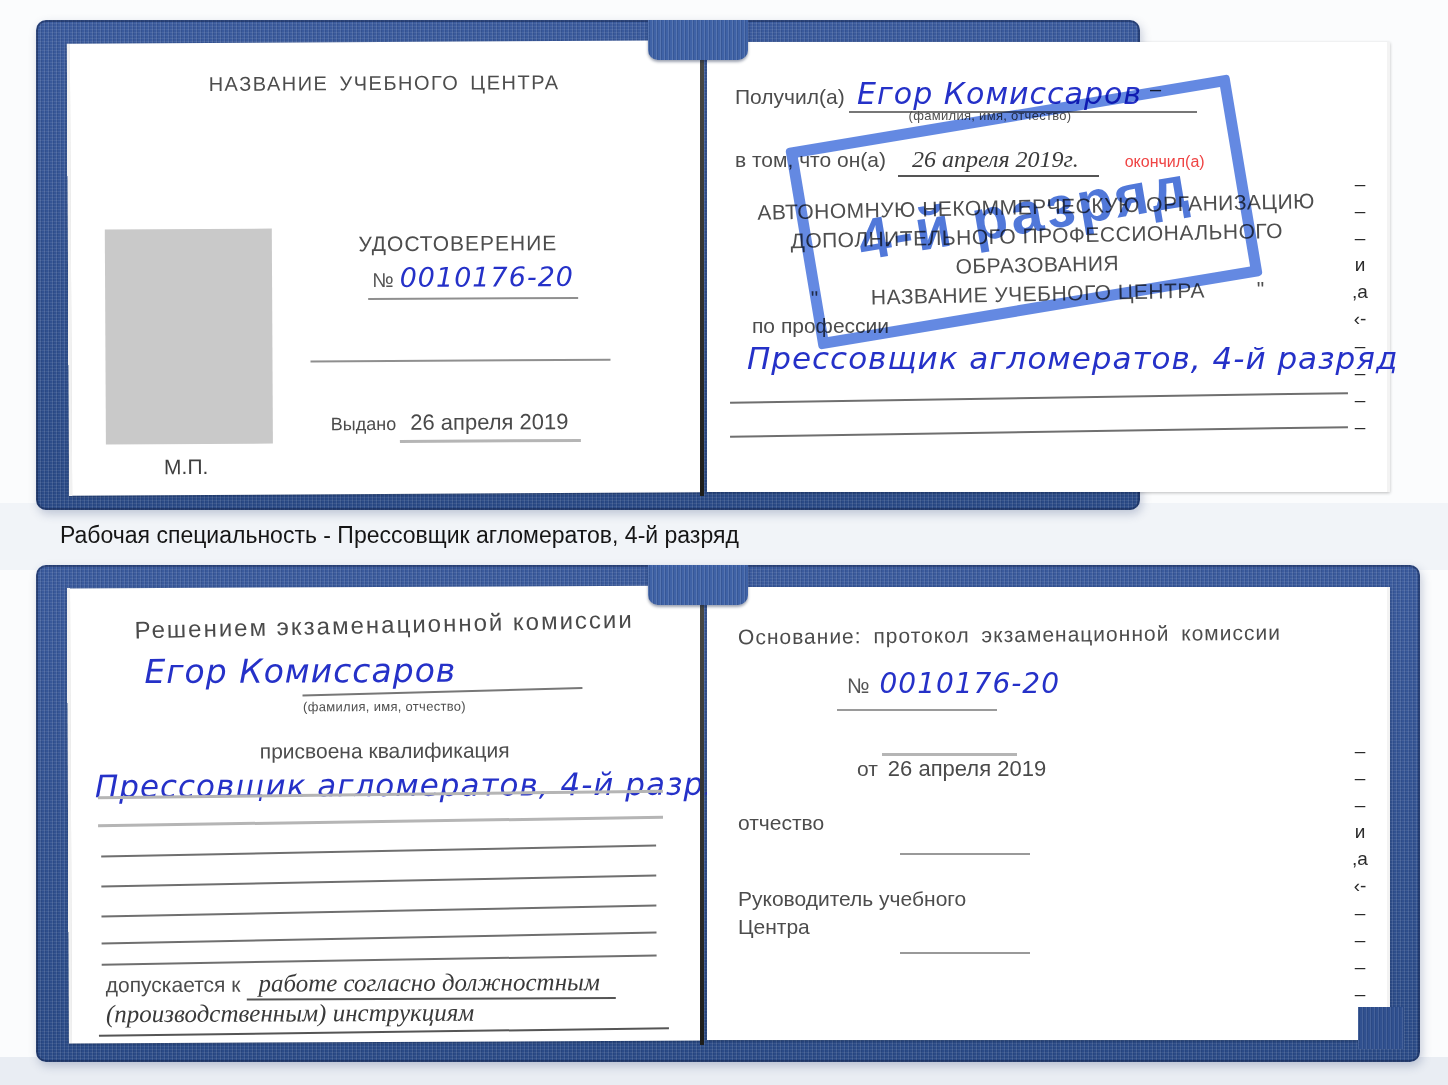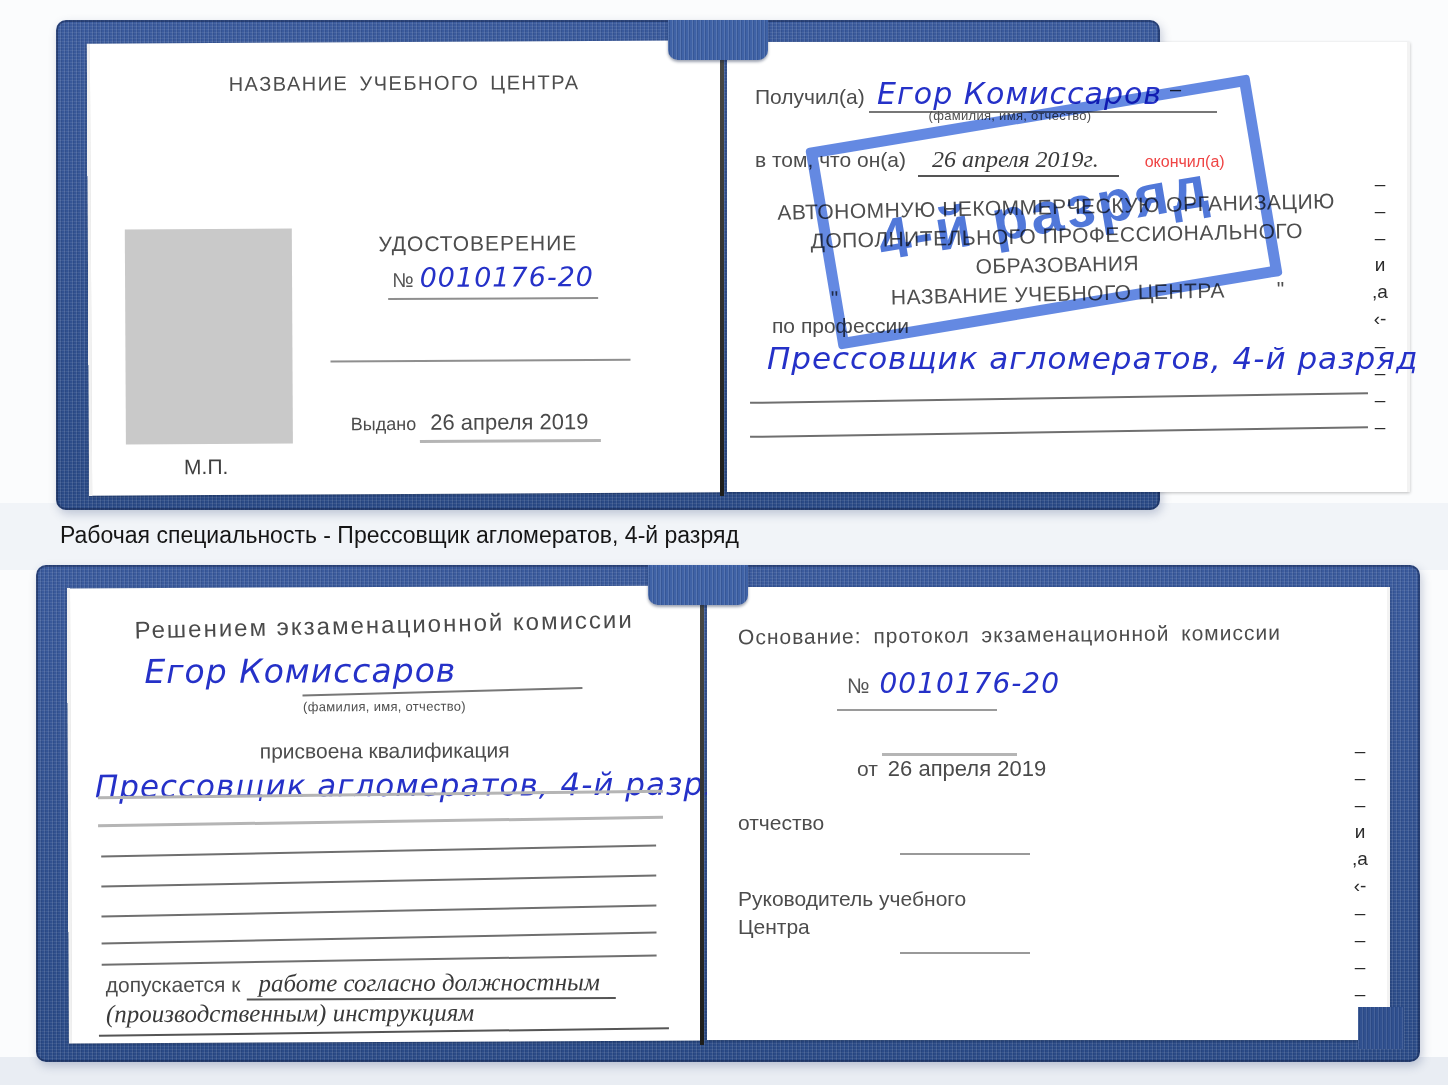--- a/index.html
+++ b/index.html
@@ -15,21 +15,21 @@
   
   .cert{
     position:absolute;border-radius:10px;
     background-color:#30508f;
     background-image:
       repeating-linear-gradient(90deg, rgba(255,255,255,.10) 0 1px, rgba(10,25,60,.12) 1px 2px, transparent 2px 4px),
       repeating-linear-gradient(0deg, rgba(255,255,255,.08) 0 1px, transparent 1px 3px),
       linear-gradient(180deg,#3a5a9c,#2a4a86);
     box-shadow: inset 0 0 0 2px rgba(15,30,70,.45), 2px 4px 10px rgba(40,60,110,.25);
   }
-  .cert1{left:36px;top:20px;width:1104px;height:490px;margin-left:20px;}
+  .cert1{left:36px;top:20px;width:1104px;height:490px;}
   .cert2{left:36px;top:565px;width:1384px;height:497px;}
 
   .spine{position:absolute;width:4px;background:linear-gradient(180deg,#4a4a46,#1d1d1b);z-index:3;}
   .spine1{left:664px;top:20px;height:456px;}
   .spine2{left:664px;top:20px;height:460px;}
 
   .spine-tab{
     position:absolute;left:612px;top:0;width:100px;height:40px;z-index:4;
     background:#3f62a6;
     background-image:repeating-linear-gradient(90deg, rgba(255,255,255,.12) 0 1px, rgba(10,25,60,.15) 1px 2px, transparent 2px 4px);

